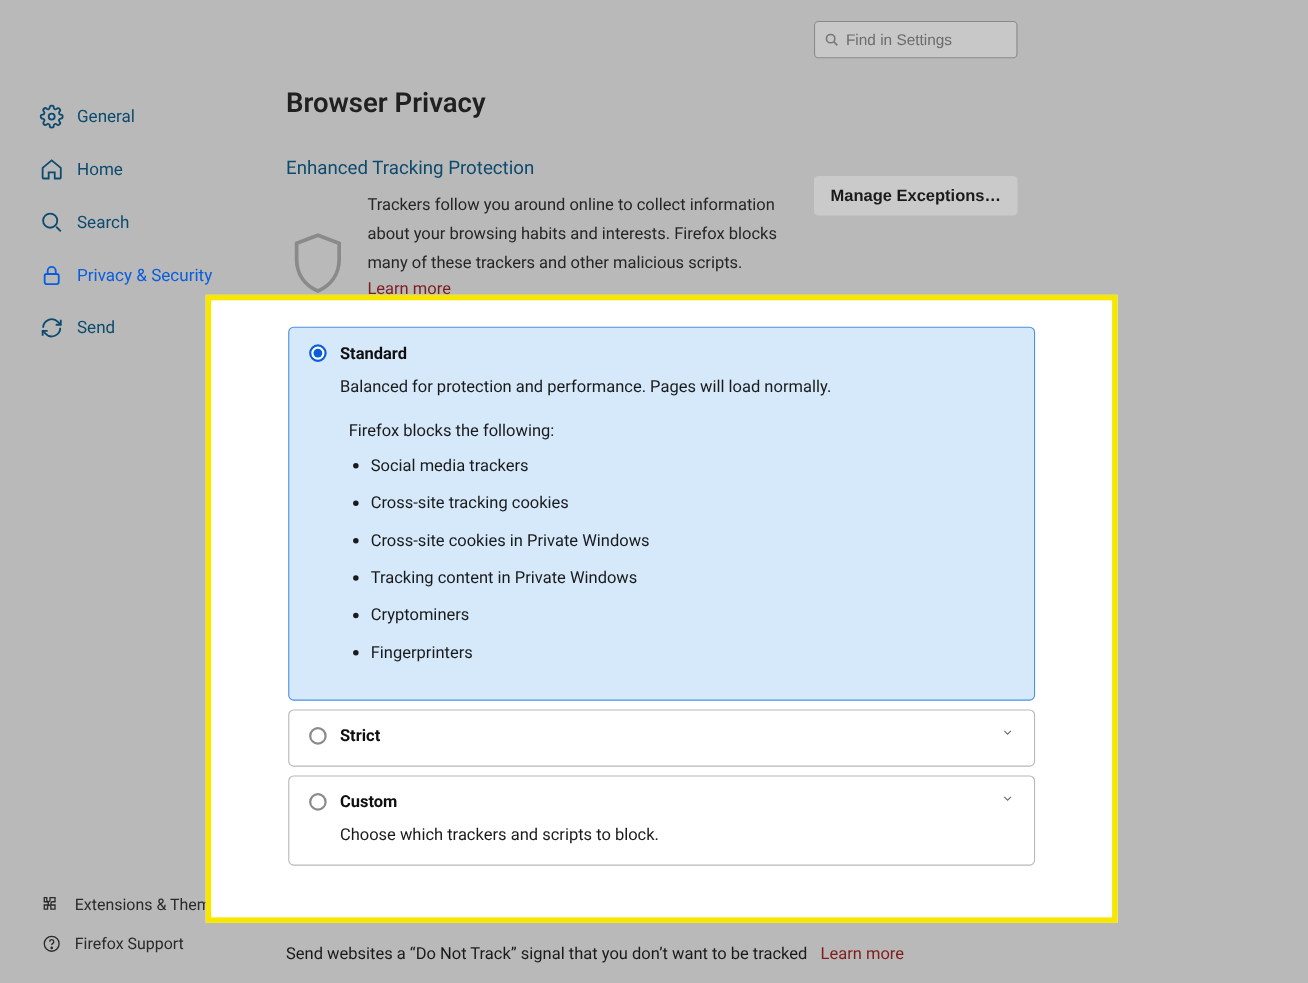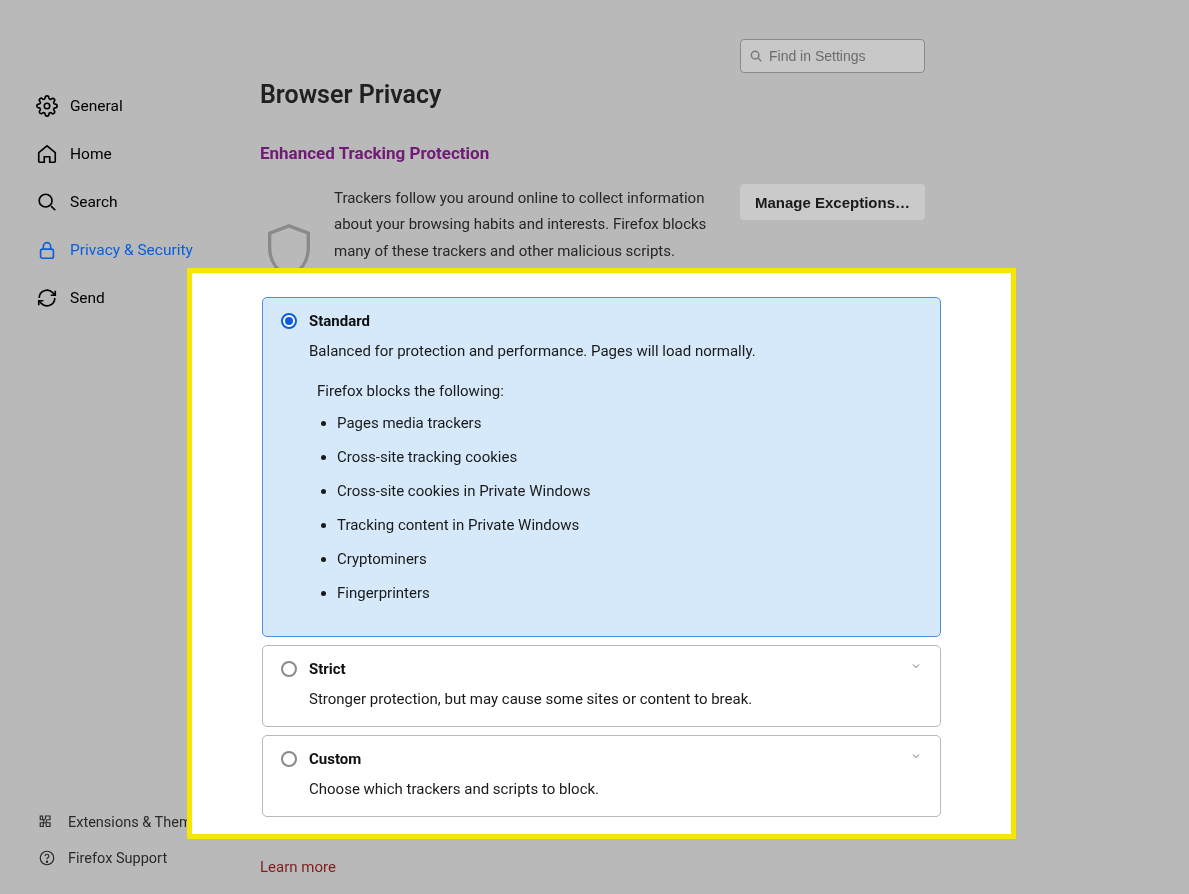--- a/index.html
+++ b/index.html
@@ -19,21 +19,20 @@
     left: 740px;
     top: 19px;
     width: 185px;
     height: 34px;
     background: #c8c8c8;
     border: 1px solid #8a8a8a;
     border-radius: 4px;
     display: flex;
     align-items: center;
     padding: 0 8px;
-    margin-top: 20px;
   }
   .search-wrap .icon {
     width: 14px;
     height: 14px;
     margin-right: 6px;
     color: #777;
     flex-shrink: 0;
   }
   .search-wrap input {
     border: none;
@@ -51,21 +50,21 @@
     left: 36px;
     top: 82px;
     width: 200px;
   }
   .nav-item {
     display: flex;
     align-items: center;
     height: 48px;
     gap: 12px;
     cursor: pointer;
-    color: #000000;
+    color: #0c4a6e;
     font-size: 15.5px;
   }
   .nav-item.active { color: #0a5edc; }
   .nav-item .icon {
     width: 22px;
     height: 22px;
     flex-shrink: 0;
   }
 
   
@@ -98,23 +97,23 @@
     width: 680px;
   }
   .page-title {
     font-size: 25px;
     font-weight: 600;
     color: #202020;
     margin-bottom: 34px;
   }
   .section-title {
     font-size: 17px;
-    font-weight: 700;
-    color: #701a75;
-    margin-bottom: 22px;
+    font-weight: 400;
+    color: #0c4a6e;
+    margin-bottom: 10px;
   }
   .etp-row {
     display: flex;
     align-items: flex-end;
     gap: 16px;
     margin-bottom: 14px;
   }
   .shield-icon {
     width: 58px;
     height: 62px;
@@ -129,21 +128,21 @@
   }
   .learn-more {
     color: #7f1d1d;
     font-size: 15px;
     cursor: pointer;
   }
 
   .manage-btn {
     position: absolute;
     left: 740px;
-    top: 184px;
+    top: 160px;
     width: 185px;
     height: 36px;
     background: #cacaca;
     border: none;
     border-radius: 4px;
     font-size: 15px;
     font-weight: 600;
     color: #1a1a1a;
     cursor: pointer;
   }
@@ -348,52 +347,52 @@
 <div class="highlight-box">
 
   <div class="option-card selected">
     <div class="option-head">
       <span class="radio checked"></span>
       <span class="option-title">Standard</span>
     </div>
     <div class="option-desc">Balanced for protection and performance. Pages will load normally.</div>
     <div class="fx-blocks">Firefox blocks the following:</div>
     <ul class="fx-list">
-      <li>Pages media trackers</li>
+      <li>Social media trackers</li>
       <li>Cross-site tracking cookies</li>
       <li>Cross-site cookies in Private Windows</li>
       <li>Tracking content in Private Windows</li>
       <li>Cryptominers</li>
       <li>Fingerprinters</li>
     </ul>
   </div>
 
   <div class="option-card">
     <span class="chevron">
       <svg viewBox="0 0 24 24" fill="none" stroke="currentColor" stroke-width="2">
           <polyline points="6 9 12 15 18 9"></polyline>
         </svg>
     </span>
     <div class="option-head">
       <span class="radio"></span>
       <span class="option-title">Strict</span>
     </div>
-    <div class="option-desc">Stronger protection, but may cause some sites or content to break.</div>
   </div>
 
   <div class="option-card">
     <span class="chevron">
       <svg viewBox="0 0 24 24" fill="none" stroke="currentColor" stroke-width="2">
           <polyline points="6 9 12 15 18 9"></polyline>
         </svg>
     </span>
     <div class="option-head">
       <span class="radio"></span>
       <span class="option-title">Custom</span>
     </div>
     <div class="option-desc">Choose which trackers and scripts to block.</div>
   </div>
 
 </div>
 
 <div class="dnt-line">
+  <span>Send websites a “Do Not Track” signal that you don’t want to be tracked</span>
   <span class="learn-more">Learn more</span>
 </div>
 
 </body></html>

